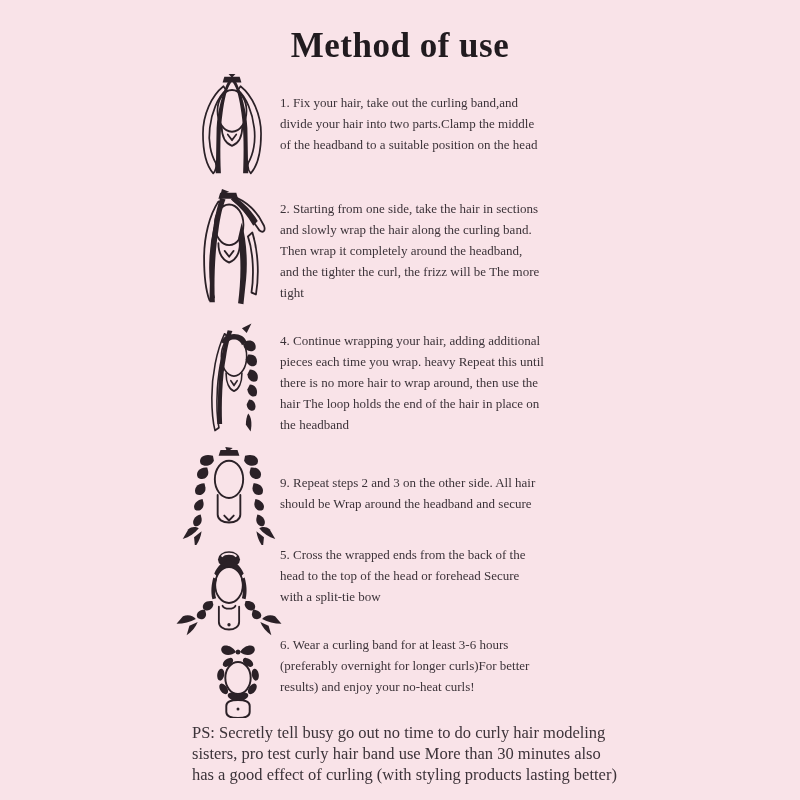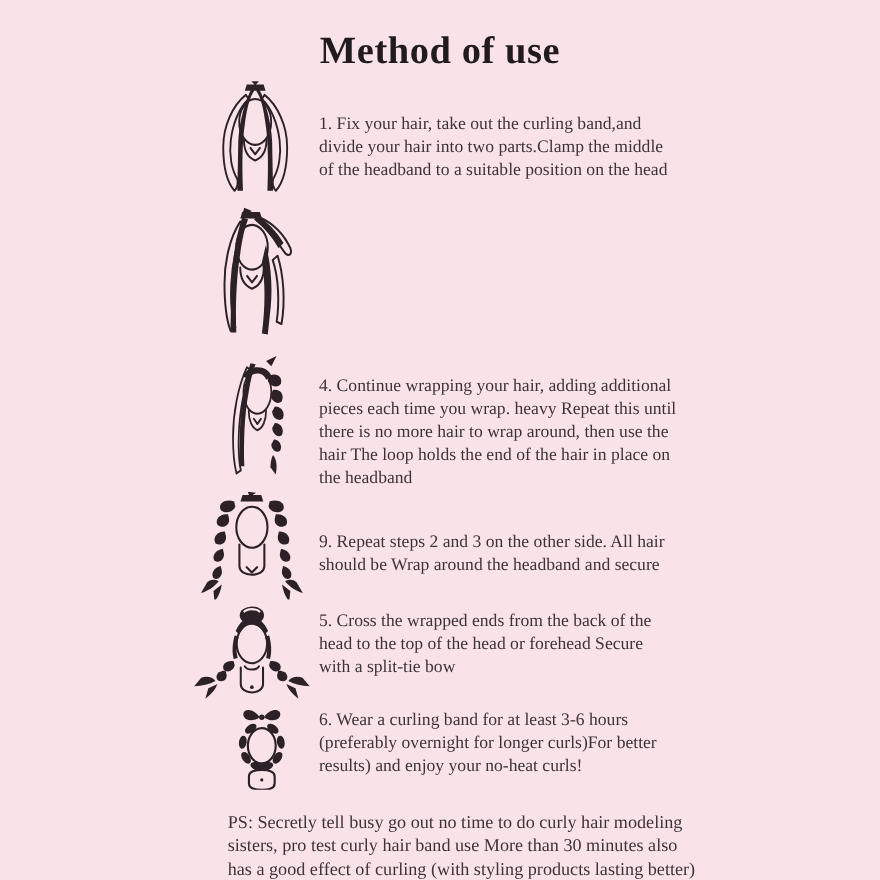--- a/index.html
+++ b/index.html
@@ -9,27 +9,27 @@
     font-family:"Liberation Serif","DejaVu Serif",serif;
   }
   .canvas{position:relative;width:800px;height:800px;background:#f9e3e8;}
   .title{
     position:absolute;top:26px;left:0;width:100%;
     margin:0;text-align:center;
     font-size:35px;font-weight:600;letter-spacing:.5px;
     color:#211b1f;
   }
   .step-text{
-    position:absolute;left:278px;width:420px;margin:12px;
-    font-size:16px;line-height:21px;
+    position:absolute;left:278px;width:420px;margin:2px;
+    font-size:13px;line-height:21px;
     color:#3c3339;
     white-space:pre-line;
   }
   .ps{
-    position:absolute;left:192px;top:722px;width:440px;margin:15px;
+    position:absolute;left:192px;top:722px;width:440px;margin:0;
     font-size:16.5px;line-height:21px;
     color:#3c3339;
     white-space:pre-line;
   }
   .illus{position:absolute;margin:0;}
   .illus svg{display:block;}
   
   #t1{top:90px;} #t2{top:196px;} #t3{top:328px;}
   #t4{top:470px;} #t5{top:542px;} #t6{top:632px;}
   
@@ -80,20 +80,25 @@
       </g>
       <g fill="#2b2127">
         <path d="M51,8 C61,14 71,23 78,34 L73,39 C66,28 58,19 48,12 Z"></path>
         <path d="M60,36 C65,52 67,74 65,94 L62,120 L56,119 C59,98 60,72 56,52 Z"></path>
         <path d="M36,10 C30,26 26,50 25,72 L24,118 L30,118 C29,96 30,66 34,44 C36,30 39,18 42,12 Z"></path>
         <path d="M36,5 L54,5 L56,11 L34,11 Z"></path>
         <path d="M38,1 L46,4 L36,8 Z"></path>
       </g>
     </svg>
   </figure>
+  <p class="step-text" id="t2">2. Starting from one side, take the hair in sections
+and slowly wrap the hair along the curling band.
+Then wrap it completely around the headband,
+and the tighter the curl, the frizz will be The more
+tight</p>
 
   <figure class="illus" id="i3">
     <svg width="76" height="120" viewBox="0 0 96 128" preserveAspectRatio="none">
       <g stroke="#2b2127" stroke-width="2" stroke-linecap="round" stroke-linejoin="round">
         <path d="M36,18 C26,36 20,62 20,86 C20,101 21,111 24,121 L29,118 C26,107 26,92 27,76 C29,54 34,34 42,22 Z" fill="#f9e3e8"></path>
         <ellipse cx="48" cy="42" rx="16" ry="21" fill="#f9e3e8"></ellipse>
         <path d="M38,60 C38,70 42,77 48,79 C54,77 58,70 58,60" fill="none"></path>
         <path d="M44,68 L48,73 L52,68" fill="none"></path>
       </g>
       <g fill="#2b2127">

